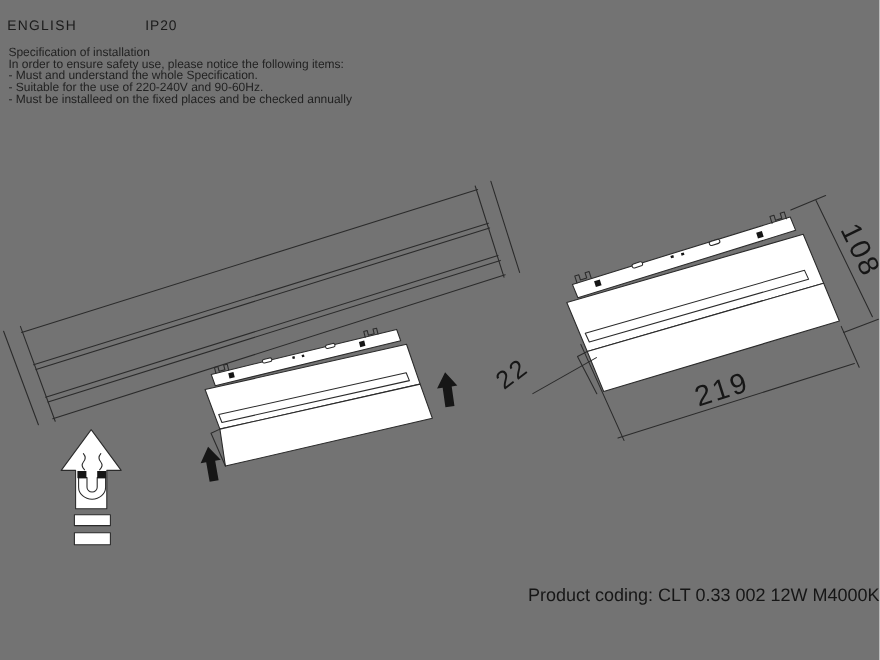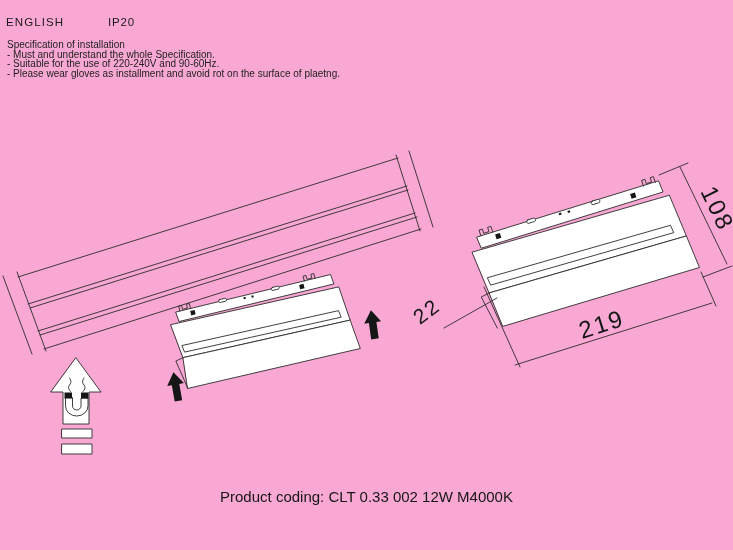--- a/index.html
+++ b/index.html
@@ -1,29 +1,29 @@
 <!DOCTYPE html>
 <html><head>
 <meta charset="utf-8">
 <style>
   html,body{margin:0;padding:0;background:#fff;}
   .screen{
     position:relative;
     width:733px;height:550px;
-    background:#f9a8d4;
+    background:#737373;
     font-family:"Liberation Sans", sans-serif;
     color:#1d1d1d;
     overflow:hidden;
   }
   .lang-label{
     position:absolute;left:6px;top:16px;
     font-size:11.5px;letter-spacing:1.1px;color:#1b1b1b;
   }
   .ip-label{
-    position:absolute;left:108px;top:16px;
+    position:absolute;left:121px;top:16px;
     font-size:11.5px;letter-spacing:0.8px;color:#1b1b1b;
   }
   .spec-block{
     position:absolute;left:7px;top:40px;width:420px;
   }
   .spec-line{
     font-size:10px;line-height:9.7px;color:#222;
     white-space:nowrap;
   }
   .drawing{
@@ -32,36 +32,37 @@
   .drawing path,.drawing rect{vector-effect:non-scaling-stroke;}
   .stroke{stroke:#2b2b2b;stroke-width:0.9;fill:none;stroke-linejoin:round;stroke-linecap:round;}
   .fillwhite{fill:#ffffff;}
   .filldark{fill:#161616;stroke:none;}
   .dim-text{
     font-family:"Liberation Sans", sans-serif;
     fill:#161616;letter-spacing:2px;
   }
   .coding-line{
     position:absolute;left:0;right:0;top:488px;
-    text-align:center;font-size:15px;color:#161616;
+    text-align:right;font-size:15px;color:#161616;
   }
 </style>
 </head>
 <body>
 
 <div class="screen">
 
   <div class="lang-label">ENGLISH</div>
   <div class="ip-label">IP20</div>
 
   <div class="spec-block">
     <div class="spec-line">Specification of installation</div>
+    <div class="spec-line">In order to ensure safety use, please notice the following items:</div>
     <div class="spec-line">- Must and understand the whole Specification.</div>
     <div class="spec-line">- Suitable for the use of 220-240V and 90-60Hz.</div>
-    <div class="spec-line">- Please wear gloves as installment and avoid rot on the surface of plaetng.</div>
+    <div class="spec-line">- Must be installeed on the fixed places and be checked annually</div>
   </div>
 
   <svg class="drawing" viewBox="0 0 733 550" xmlns="http://www.w3.org/2000/svg">
 
     <g>
       <path class="stroke" d="M3,276 L32,354"></path>
       <path class="stroke" d="M17,272 L46,351"></path>
       <path class="stroke" d="M18,277 L398,158"></path>
       <path class="stroke" d="M28,304 L407,186"></path>
       <path class="stroke" d="M30,308 L408,190"></path>

